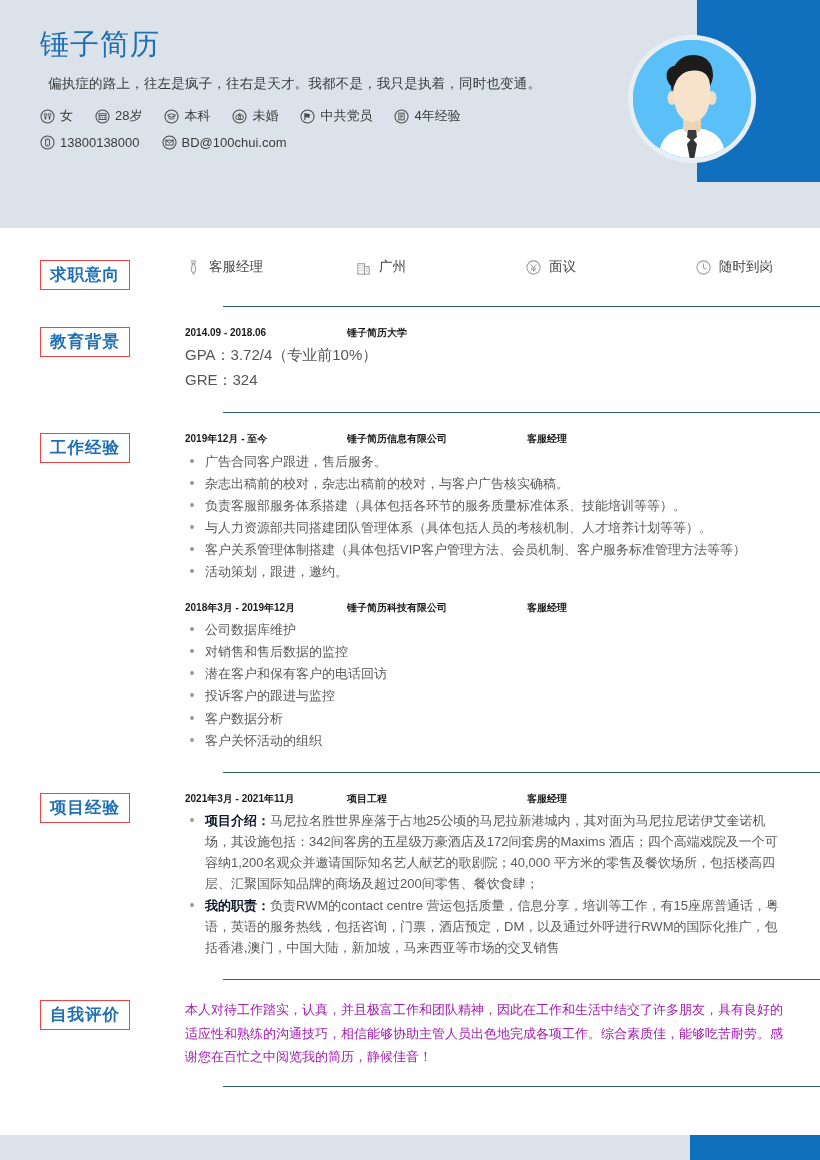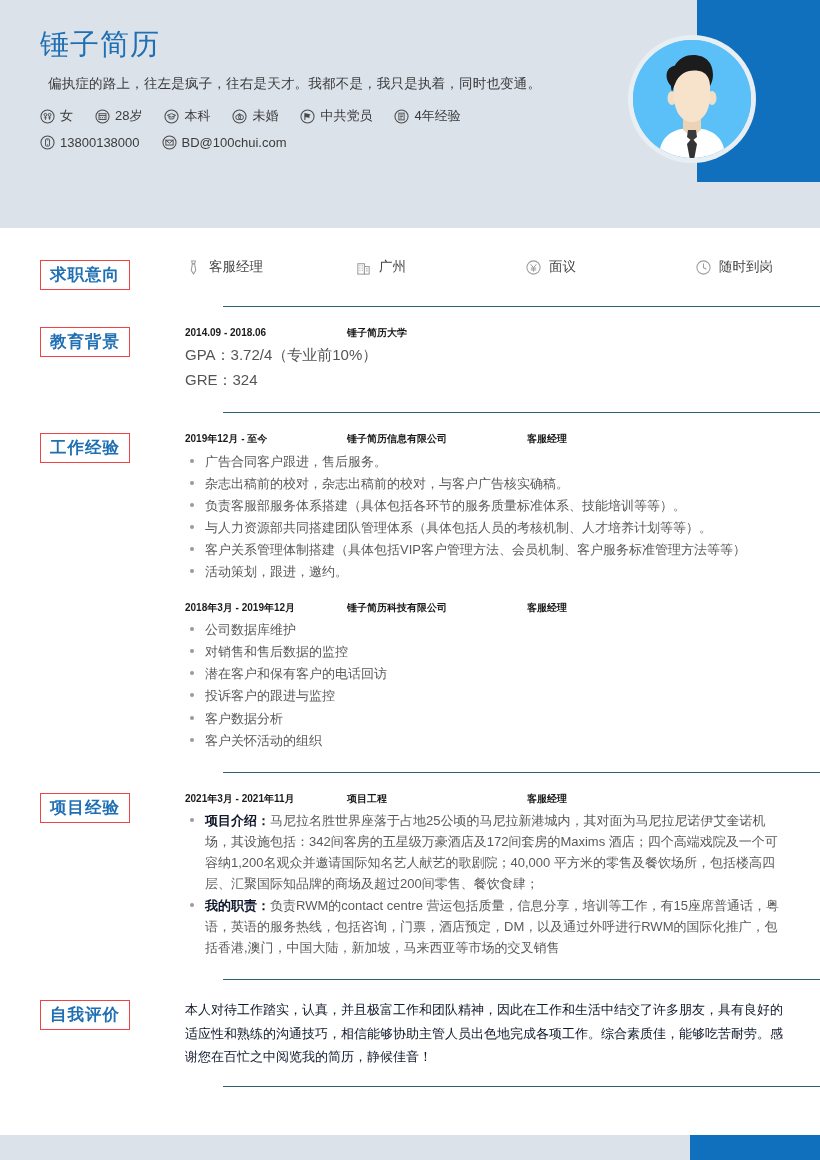--- a/index.html
+++ b/index.html
@@ -210,21 +210,21 @@
   }
   ul.bullets li b {
     color: #0f172a;
     font-weight: bold;
   }
   .entry-block { margin-bottom: 18px; }
   .entry-block.tight { margin-bottom: 0; }
 
   .para {
     font-size: 13px;
-    color: #0f172a;
+    color: #a21caf;
     line-height: 1.78;
     margin: 0;
   }
 
   
   .footer {
     position: absolute;
     left: 0;
     bottom: 0;
     width: 820px;

